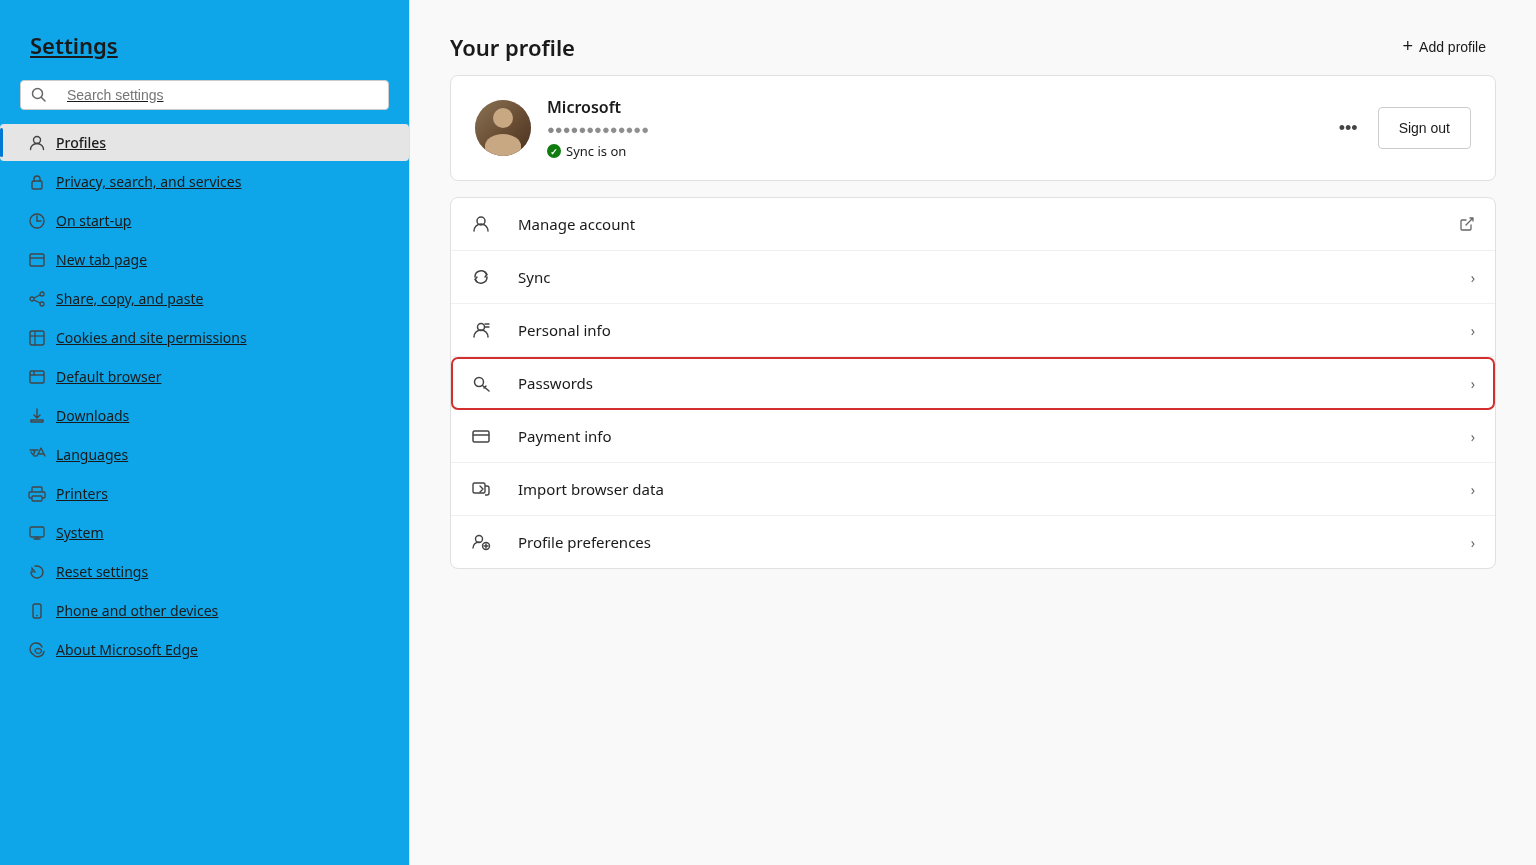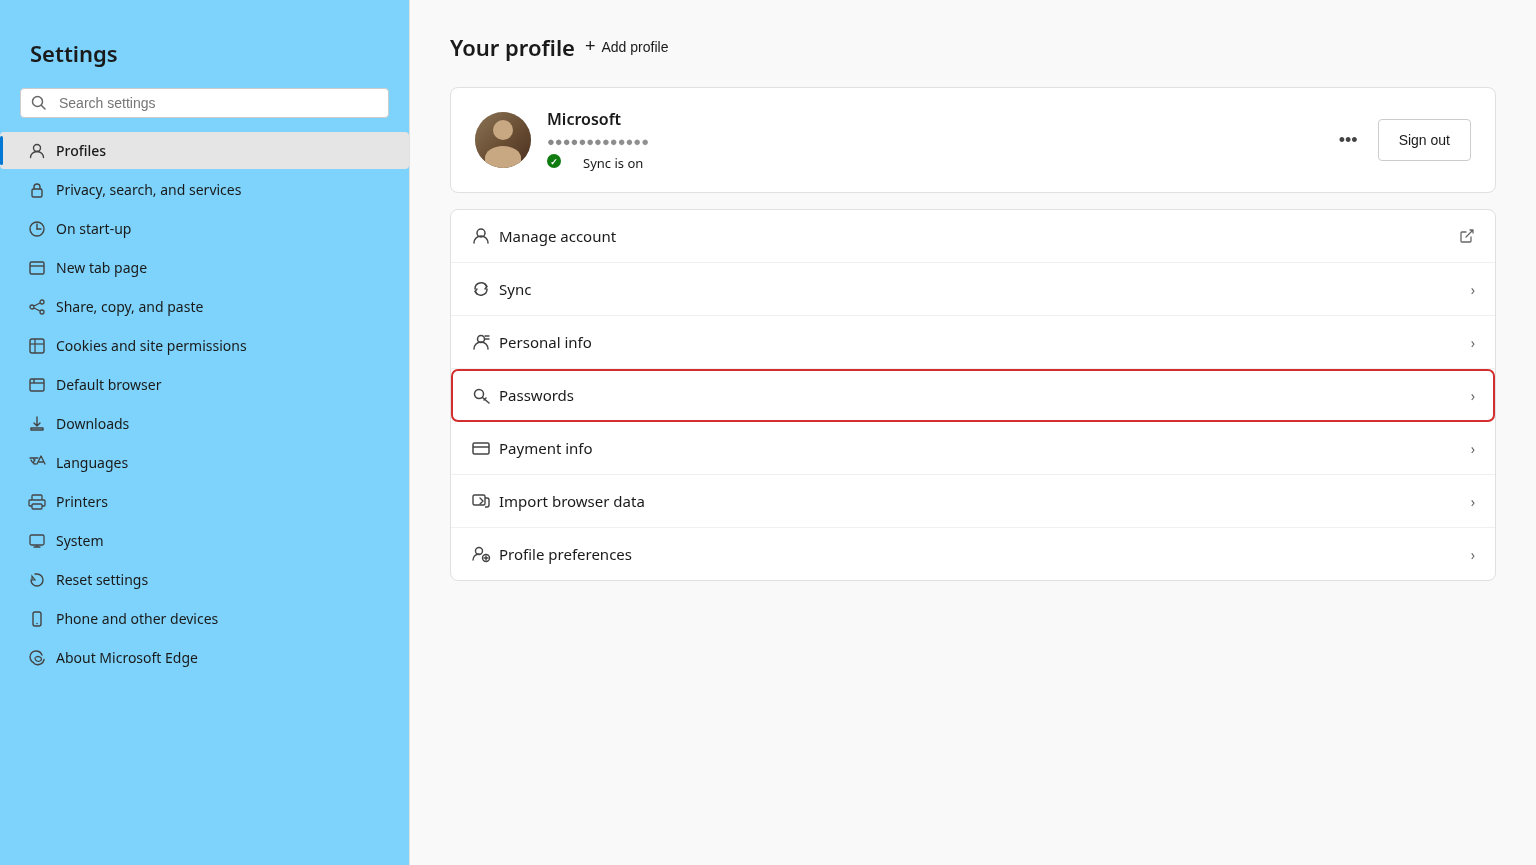--- a/index.html
+++ b/index.html
@@ -11,44 +11,45 @@
       width: 1536px;
       overflow: hidden;
       font-size: 14px;
       color: #1a1a1a;
     }
 
     
     .sidebar {
       width: 410px;
       min-width: 410px;
-      background: #7dd3fc;
-      padding: 28px 0 20px 0;
+      background: #0ea5e9;
+      padding: 20px 0 20px 0;
       border-right: 1px solid #e0e0e0;
       display: flex;
       flex-direction: column;
       gap: 2px;
+      text-decoration: underline;
     }
 
     .sidebar-title {
       font-size: 22px;
       font-weight: 600;
       padding: 10px 30px 18px 30px;
       color: #1a1a1a;
     }
 
     .search-box {
       margin: 0 20px 12px 20px;
       display: flex;
       align-items: center;
       background: #fff;
       border: 1px solid #ccc;
       border-radius: 4px;
       padding: 6px 10px;
-      gap: 12px;
+      gap: 20px;
     }
 
     .search-box input {
       border: none;
       outline: none;
       background: transparent;
       font-size: 14px;
       color: #555;
       width: 100%;
     }
@@ -101,21 +102,22 @@
     .main {
       flex: 1;
       padding: 30px 40px;
       background: #f9f9f9;
       overflow-y: auto;
     }
 
     .main-header {
       display: flex;
       align-items: center;
-      margin-bottom: 24px;
+      justify-content: space-between;
+      margin-bottom: 12px;
     }
 
     .page-title {
       font-size: 22px;
       font-weight: 600;
       color: #1a1a1a;
     }
 
     .add-profile-btn {
       display: flex;
@@ -206,21 +208,22 @@
       color: #666;
       margin: 2px 0 4px 0;
       background: linear-gradient(90deg, #888, #aaa, #888);
       -webkit-background-clip: text;
       -webkit-text-fill-color: transparent;
       background-clip: text;
     }
 
     .sync-status {
       display: flex;
-      gap: 22px;
+      align-items: center;
+      gap: 5px;
       font-size: 13px;
       color: #1a1a1a;
     }
 
     .sync-dot {
       width: 14px;
       height: 14px;
       background: #107c10;
       border-radius: 50%;
       display: flex;
@@ -267,21 +270,21 @@
     .menu-list {
       background: #fff;
       border: 1px solid #e0e0e0;
       border-radius: 8px;
       overflow: hidden;
     }
 
     .menu-item {
       display: flex;
       align-items: center;
-      gap: 8px;
+      gap: 27px;
       padding: 16px 20px;
       border-bottom: 1px solid #f0f0f0;
       cursor: pointer;
       position: relative;
     }
 
     .menu-item:last-child {
       border-bottom: none;
     }
 

